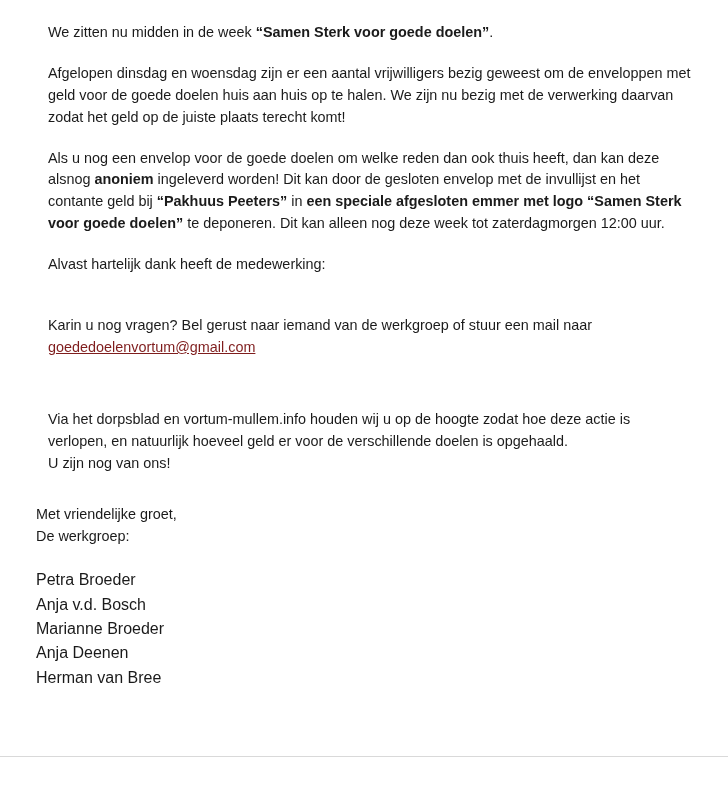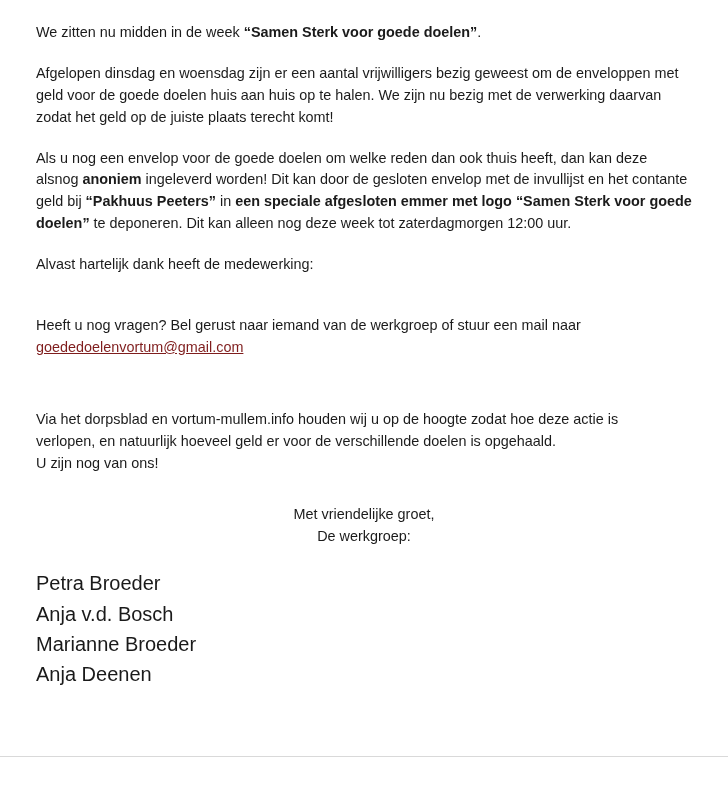--- a/index.html
+++ b/index.html
@@ -17,53 +17,52 @@
   .page {
     position: relative;
     width: 728px;
     height: 785px;
     box-sizing: border-box;
     padding: 22px 36px 0 36px;
   }
   .para {
     font-size: 14.4px;
     line-height: 1.52;
-    margin: 0 0 19px 0;
+    margin: 0 0 19px 12px;
     color: #1b1b1b;
   }
   .para.tight {
     margin-bottom: 0;
   }
   .gap-lg {
     height: 20px;
   }
   .gap-xl {
     height: 30px;
   }
   b, strong {
     font-weight: bold;
   }
   .email-link {
     color: #7f1d1d;
     text-decoration: underline;
     cursor: pointer;
   }
   .names {
-    font-size: 20px;
+    font-size: 16px;
     line-height: 1.52;
   }
   .name-line {
     margin: 0;
     padding: 0;
   }
   .signoff {
     font-size: 14.4px;
     line-height: 1.52;
     margin: 0;
-    text-align: center;
   }
   .footer-rule {
     position: absolute;
     left: 0;
     right: 0;
     bottom: 28px;
     height: 1px;
     background: #d9d9d9;
   }
 </style>
@@ -81,21 +80,21 @@
 
   <p class="para">
     <span>Als u nog een envelop voor de goede doelen om welke reden dan ook thuis heeft, dan kan deze alsnog </span><b>anoniem</b><span> ingeleverd worden! Dit kan door de gesloten envelop met de invullijst en het contante geld  bij </span><b>“Pakhuus Peeters”</b><span> in </span><b>een speciale afgesloten emmer met logo “Samen Sterk voor goede doelen”</b><span> te deponeren.  Dit kan alleen nog deze week tot zaterdagmorgen  12:00 uur.</span>
   </p>
 
   <p class="para">Alvast hartelijk dank heeft de medewerking:</p>
 
   <div class="gap-lg"></div>
 
   <p class="para tight">
-    <span>Heeft u nog vragen? Bel gerust naar iemand van de werkgroep of stuur een mail naar</span><br>
+    <span>Karin u nog vragen? Bel gerust naar iemand van de werkgroep of stuur een mail naar</span><br>
     <a class="email-link" href="#">goededoelenvortum@gmail.com</a>
   </p>
 
   <div class="gap-xl"></div>
   <div class="gap-lg"></div>
 
   <p class="para tight">
     <span>Via het dorpsblad en vortum-mullem.info houden wij u op de hoogte zodat hoe deze actie is</span><br>
     <span>verlopen, en natuurlijk hoeveel geld er voor de verschillende doelen is opgehaald.</span><br>
     <span>U zijn nog van ons!</span>
@@ -108,16 +107,17 @@
     <span>De werkgroep:</span>
   </p>
 
   <div class="gap-lg"></div>
 
   <div class="names">
     <p class="name-line">Petra Broeder</p>
     <p class="name-line">Anja v.d. Bosch</p>
     <p class="name-line">Marianne Broeder</p>
     <p class="name-line">Anja Deenen</p>
+    <p class="name-line">Herman van Bree</p>
   </div>
 
   <div class="footer-rule"></div>
 </div>
 
 </body></html>

